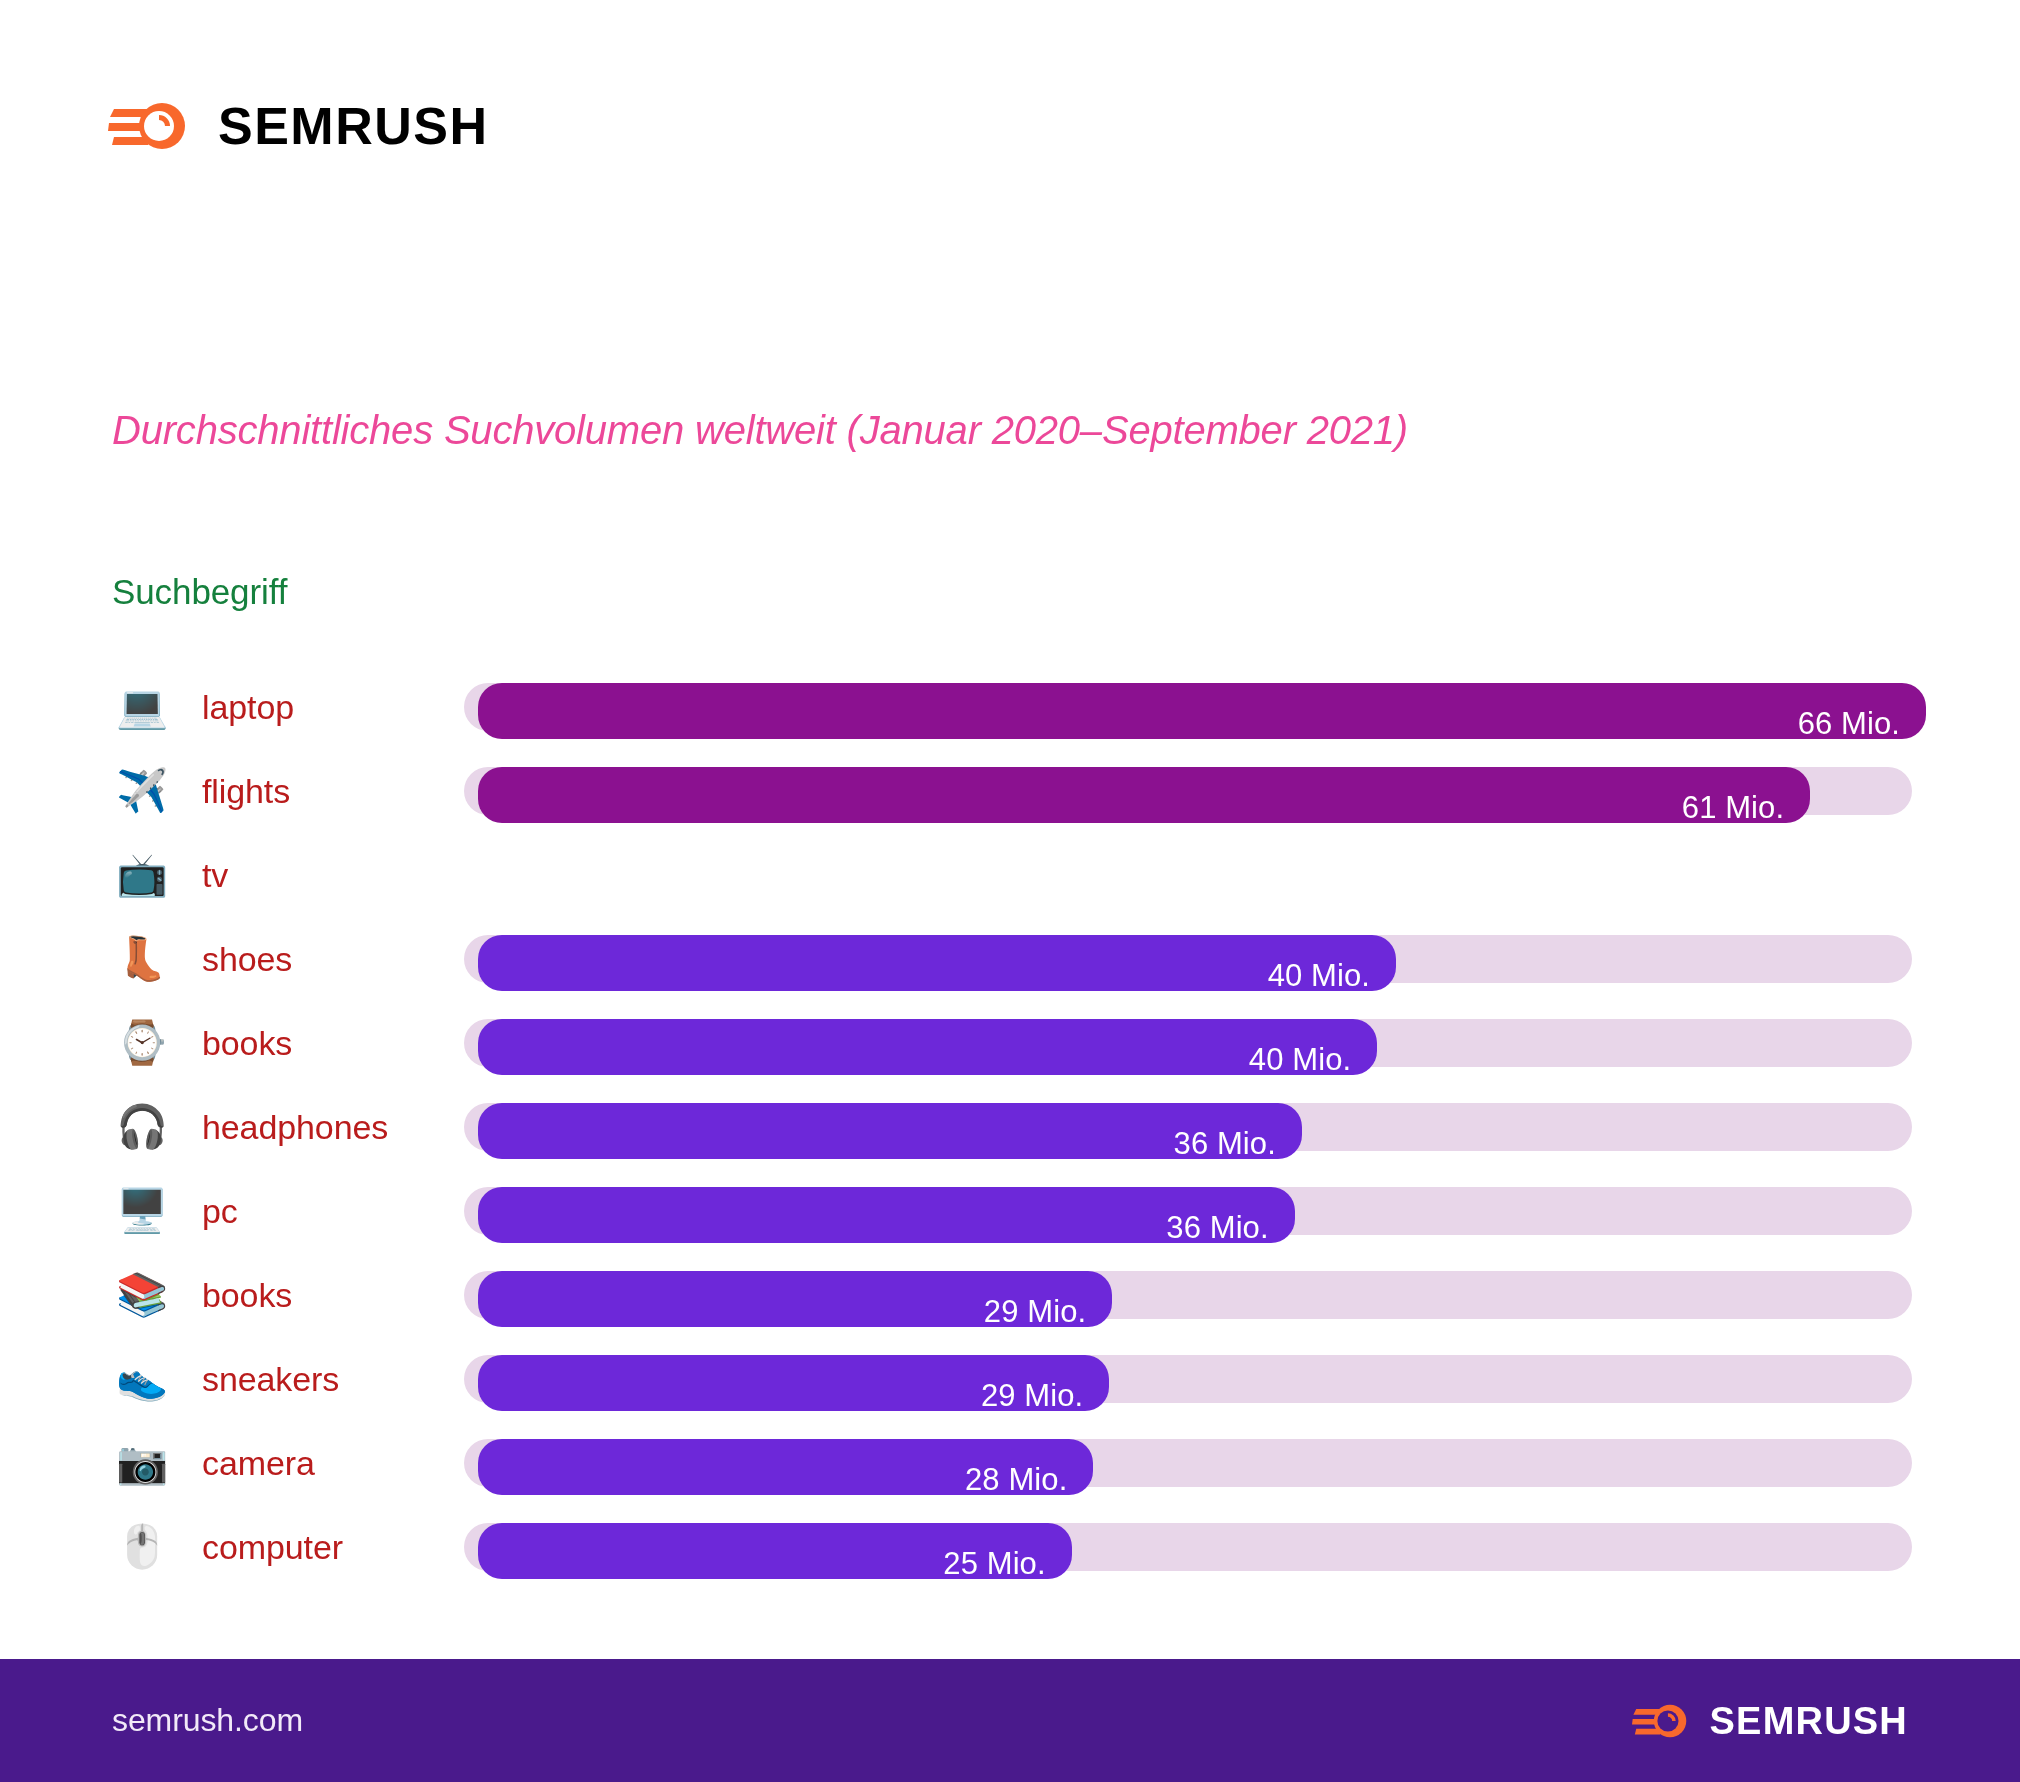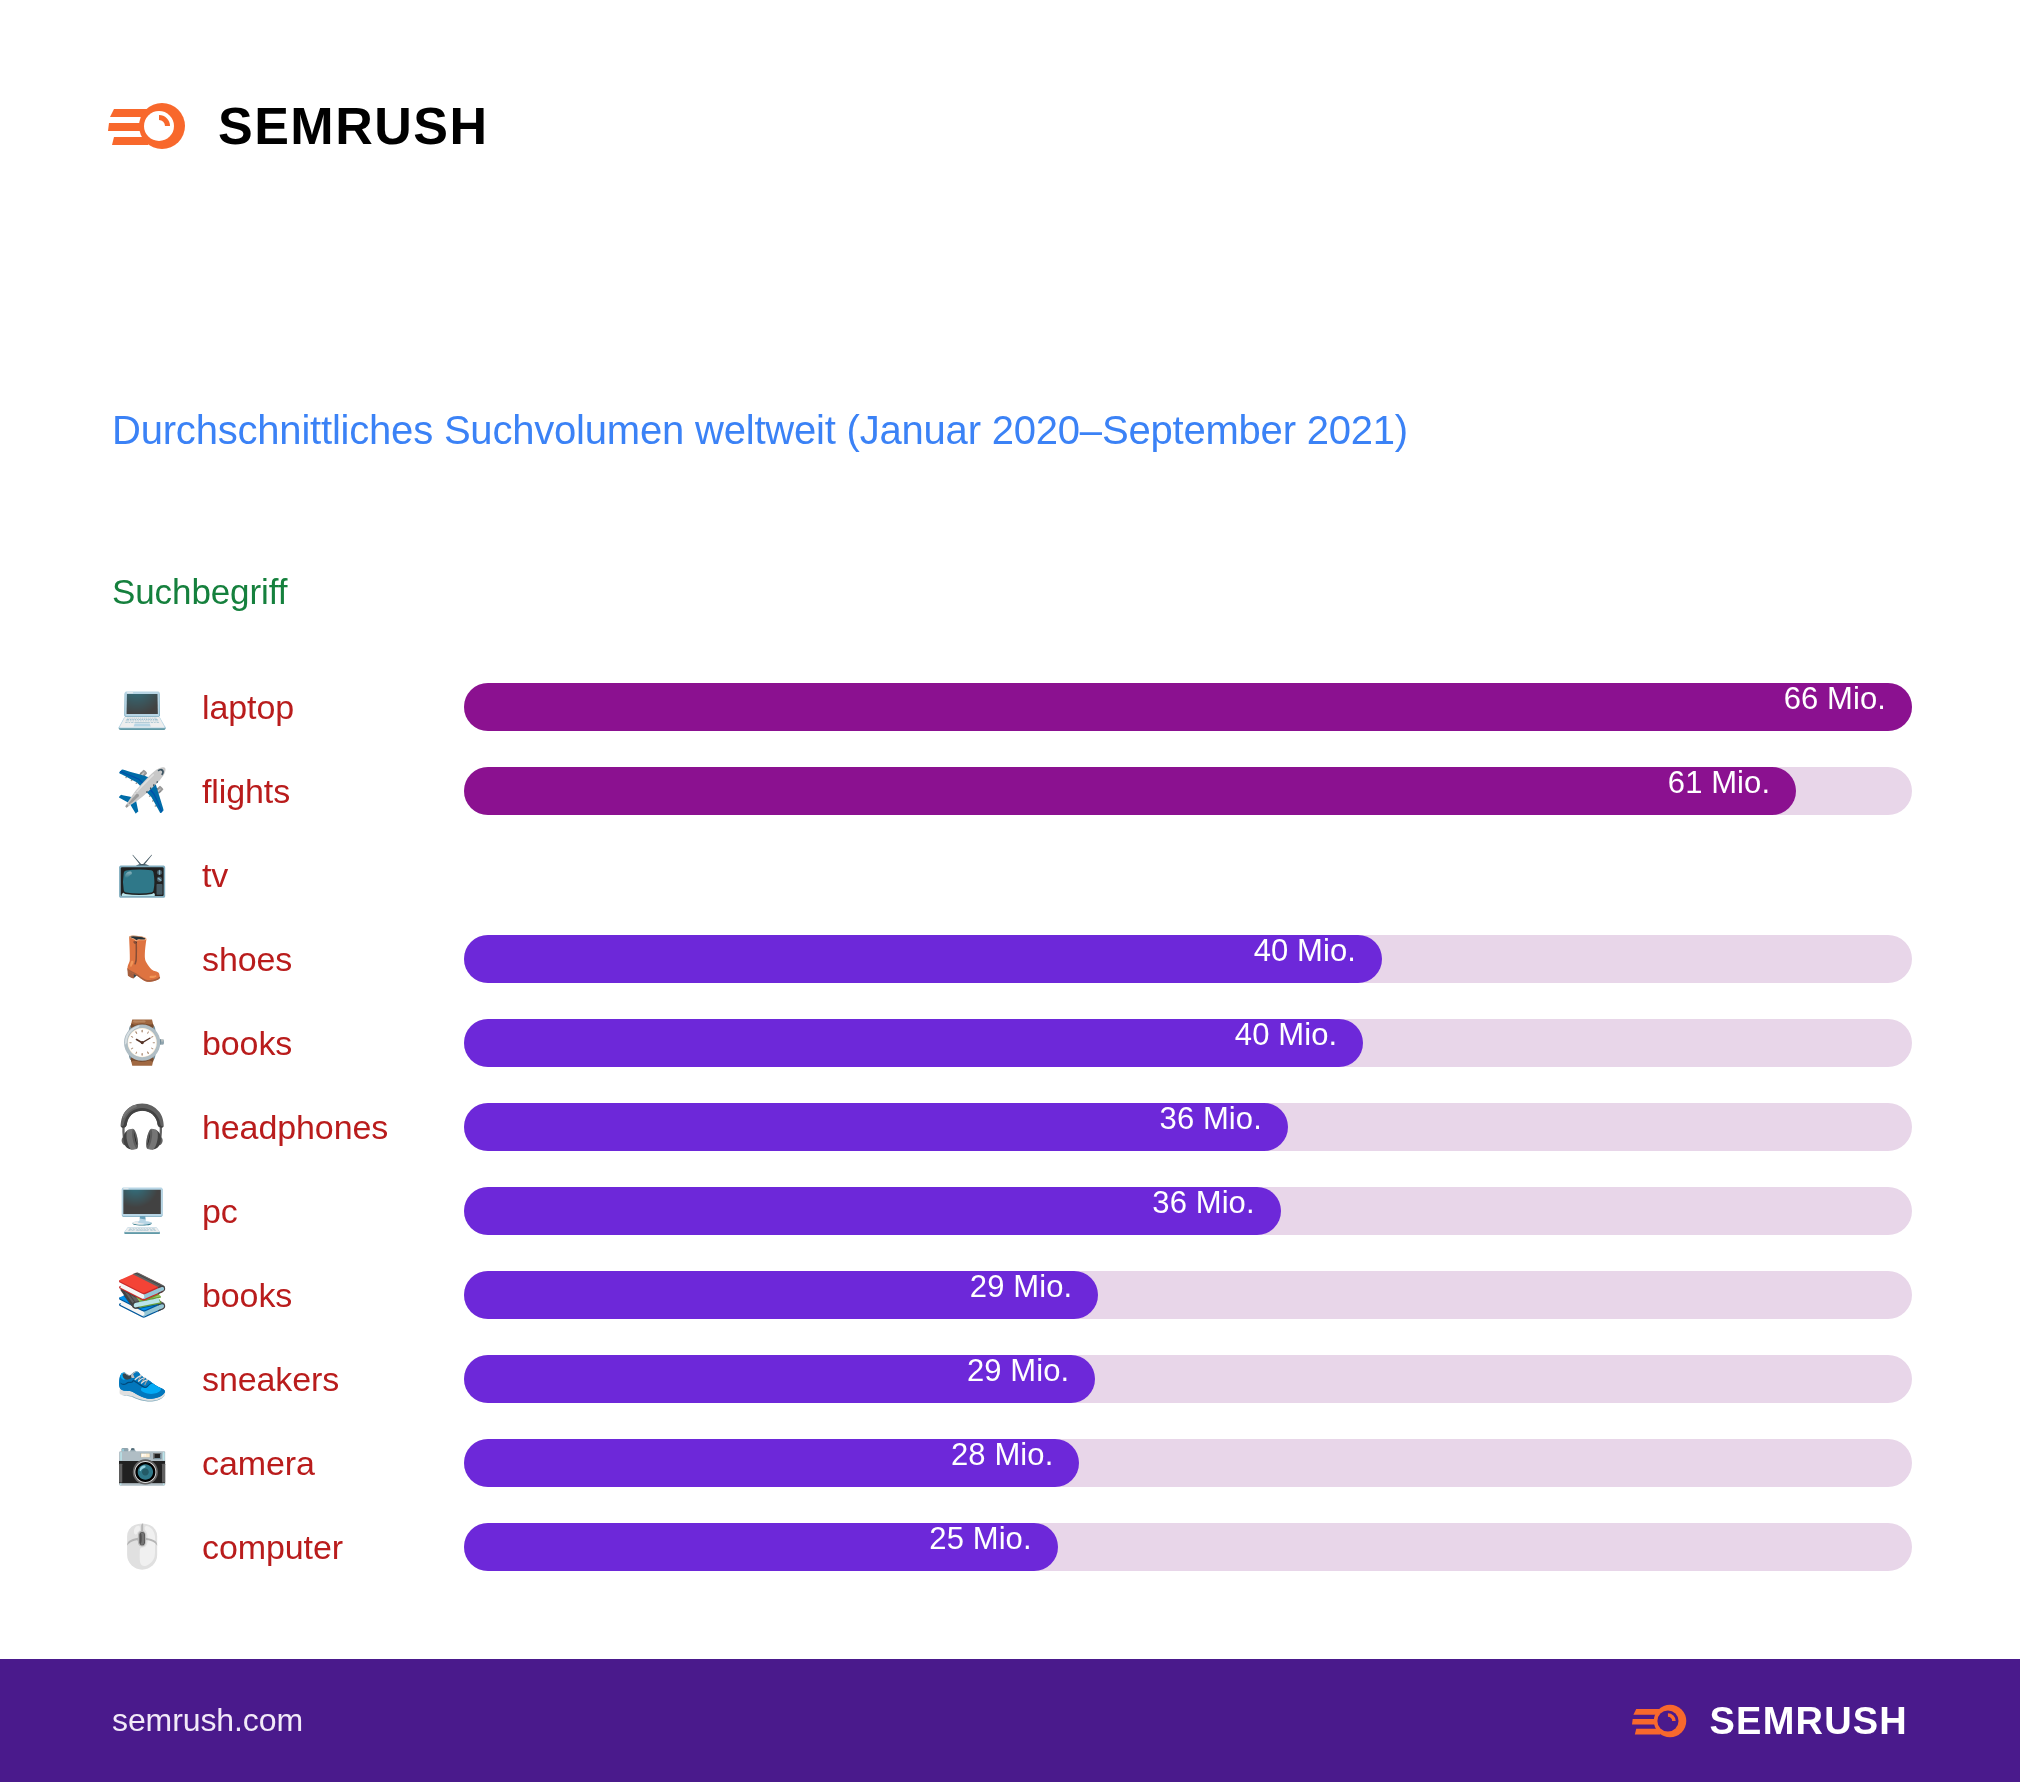--- a/index.html
+++ b/index.html
@@ -56,23 +56,24 @@
     color: #0b0b0b;
     line-height: 1.05;
     white-space: nowrap;
   }
   .subtitle {
     position: absolute;
     left: 112px;
     top: 408px;
     font-size: 40px;
     font-weight: normal;
-    color: #3b82f6;
+    color: #ec4899;
     letter-spacing: -0.2px;
     white-space: nowrap;
+    font-style: italic;
   }
 
   .col-header {
     position: absolute;
     left: 112px;
     top: 572px;
     font-size: 35px;
     color: #15803d;
     letter-spacing: -0.1px;
   }
@@ -109,26 +110,26 @@
   .track {
     position: relative;
     flex: 1 1 auto;
     height: 48px;
     border-radius: 24px;
     background: #e8d6e9;
     overflow: visible;
   }
   .fill {
     position: absolute;
-    left: 0;
+    left: 14px;
     top: 0;
-    height: 48px;
+    height: 56px;
     border-radius: 24px;
     display: flex;
-    align-items: flex-start;
+    align-items: flex-end;
     justify-content: flex-end;
     box-sizing: border-box;
     padding-right: 26px;
   }
   .fill.dark  { background: #8b1190; }
   .fill.light { background: #6d28d9; }
   .fill-value {
     color: #ffffff;
     font-size: 31px;
     letter-spacing: 0.1px;

